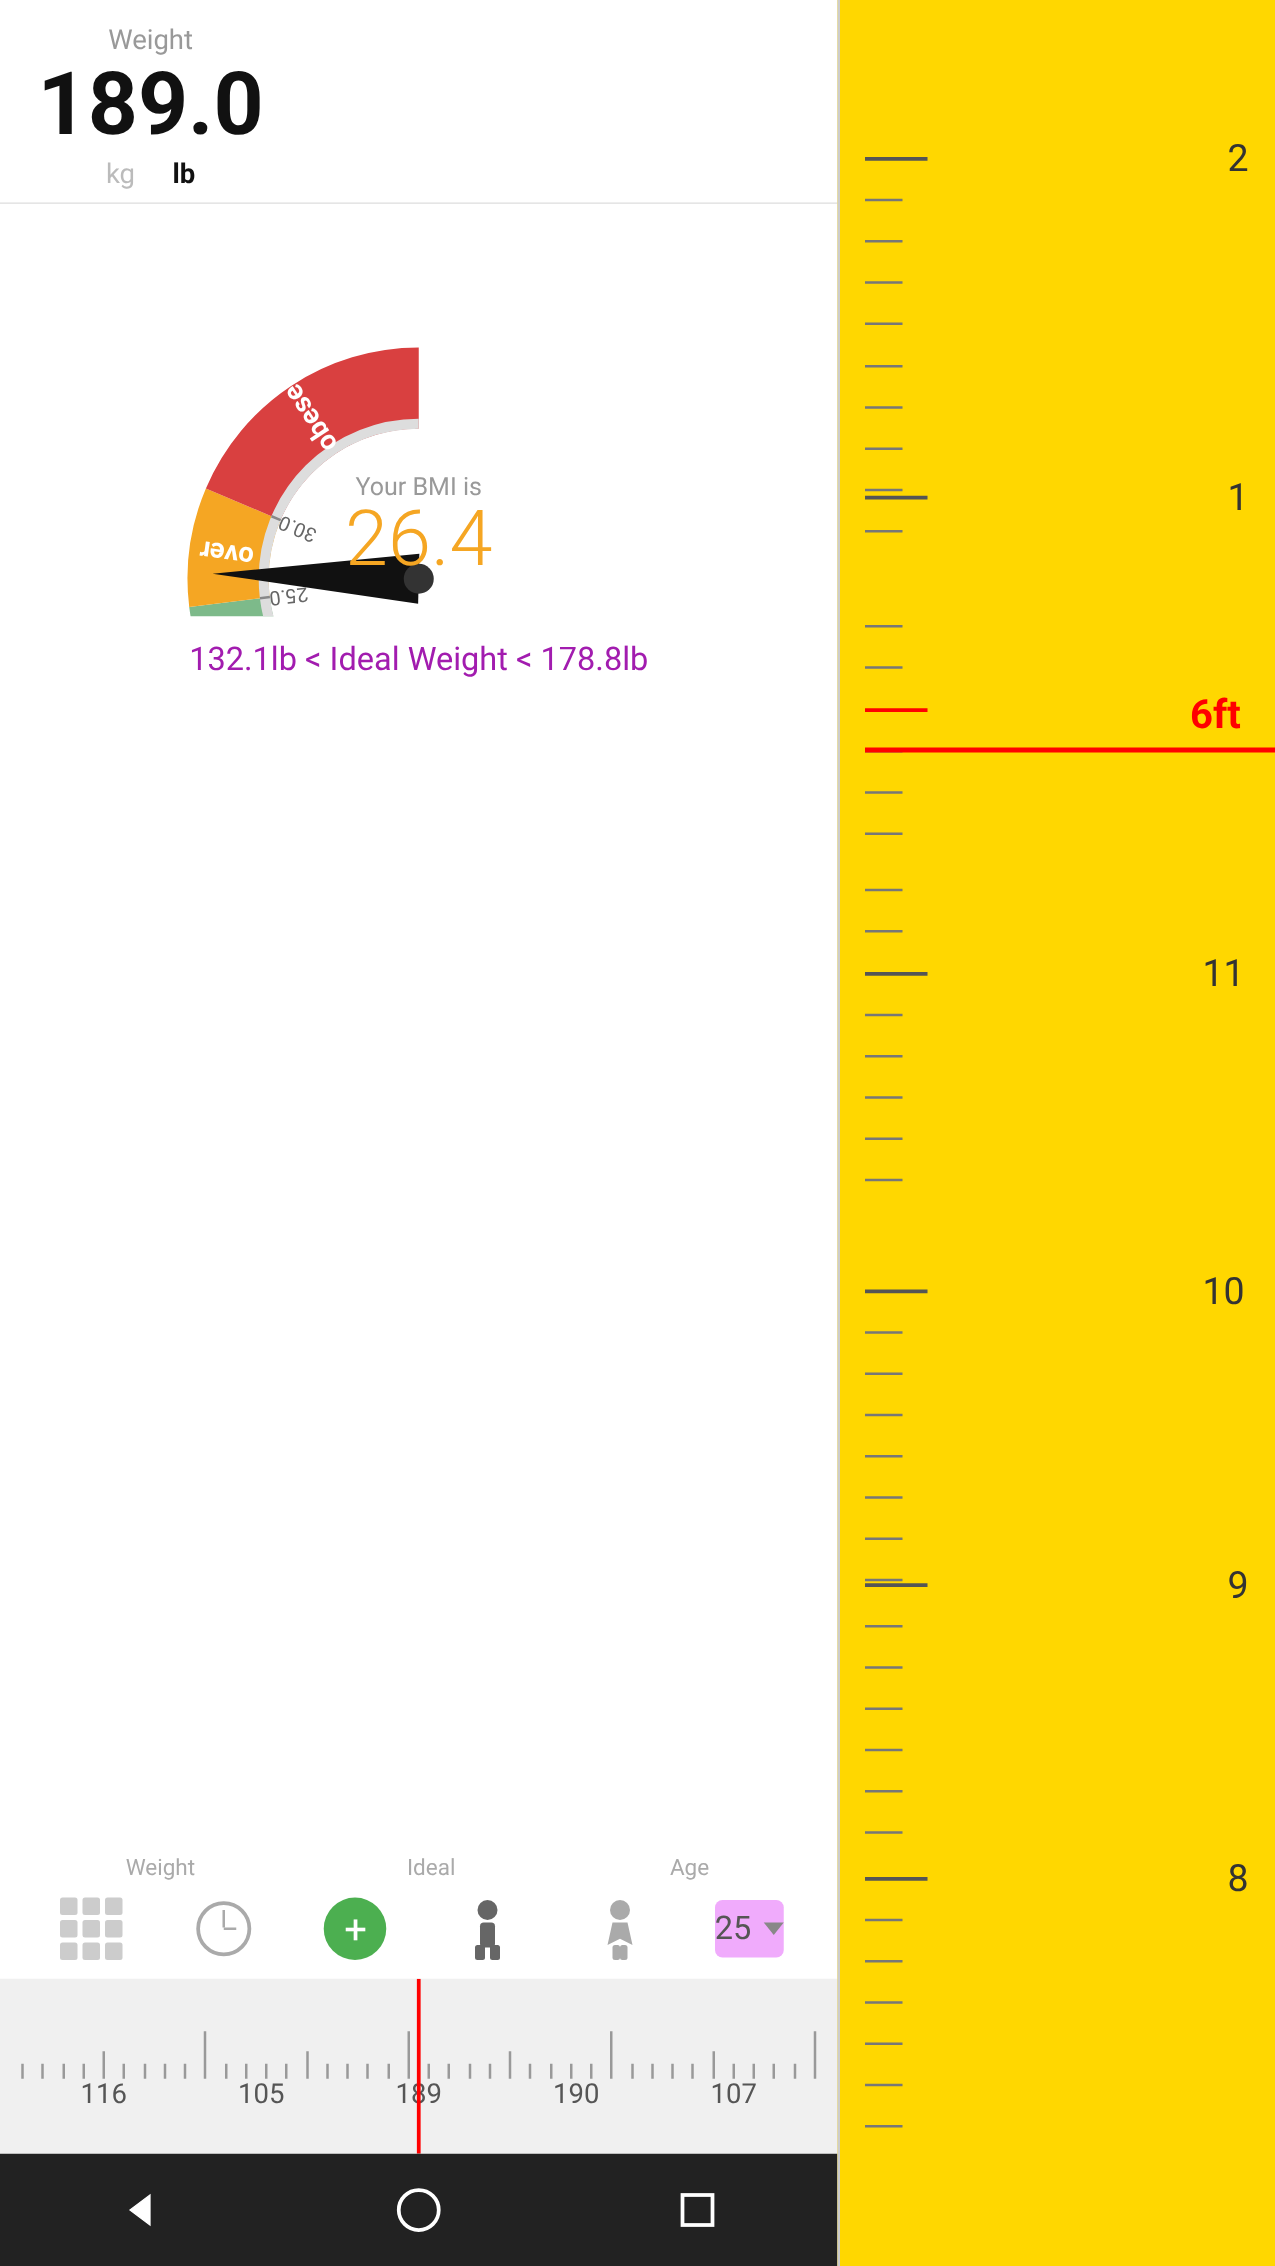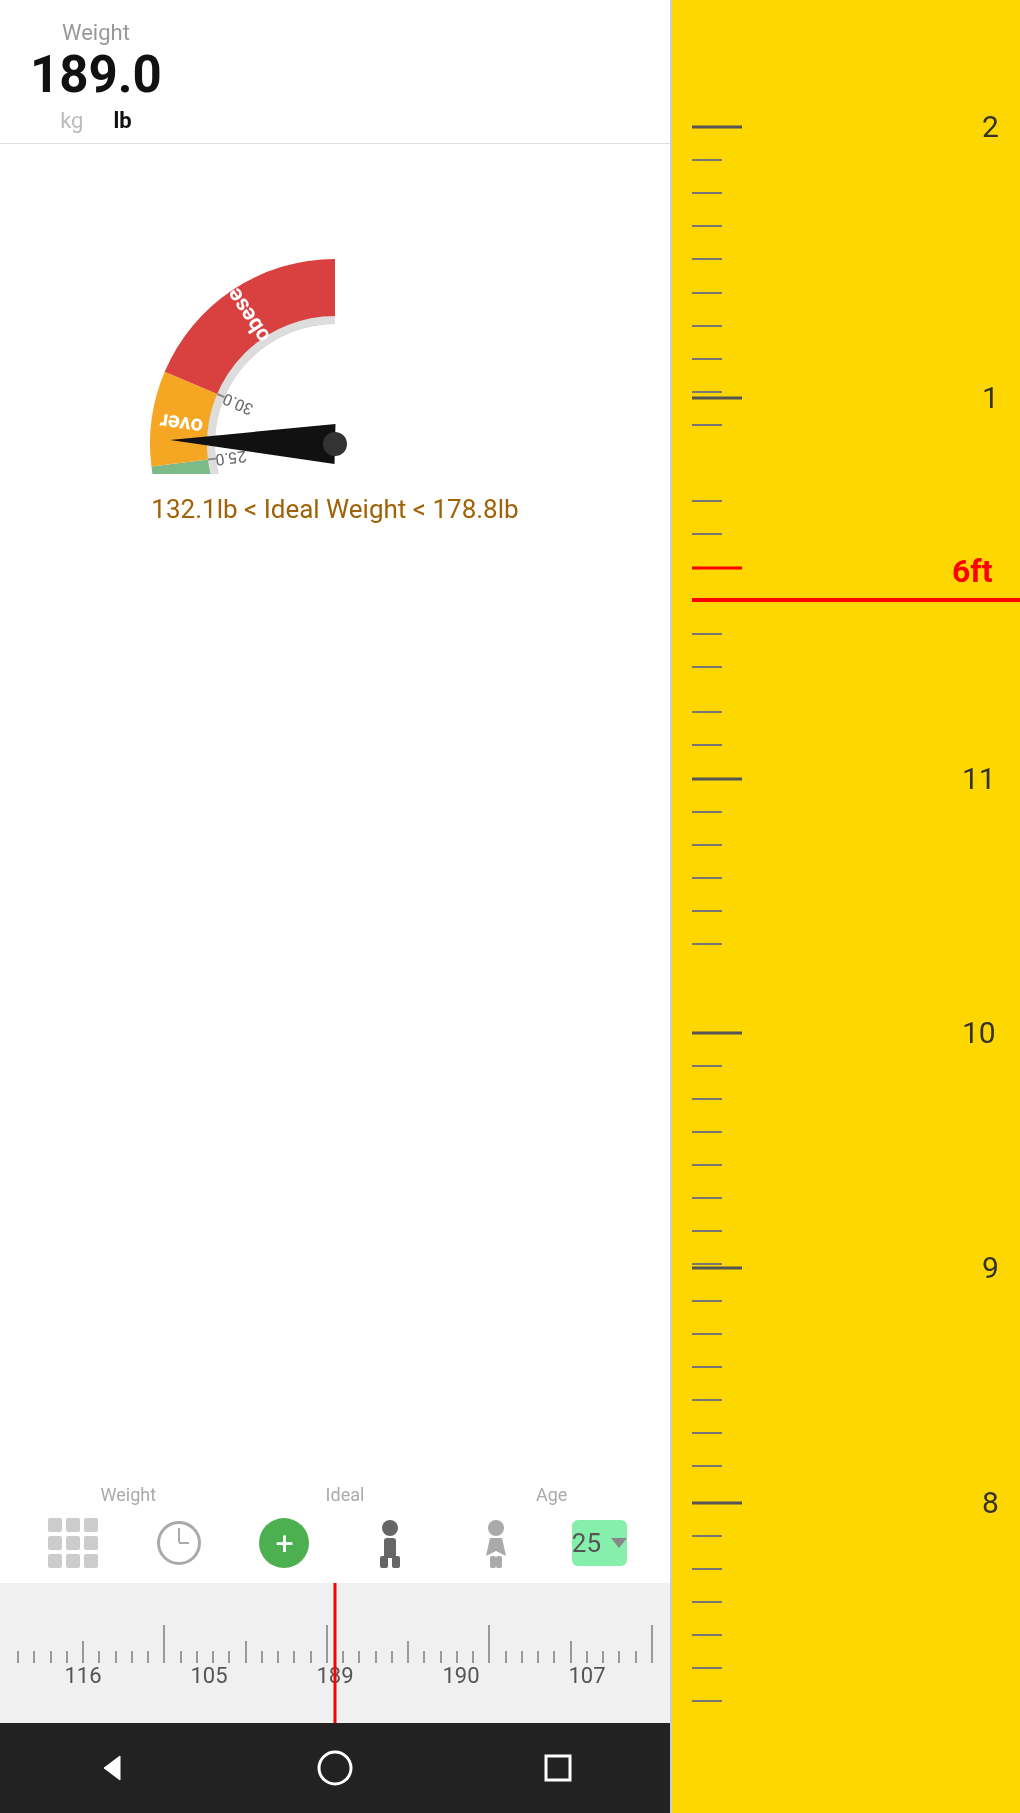--- a/index.html
+++ b/index.html
@@ -48,21 +48,21 @@
       align-items: center;
     }
 
     .header-label {
       color: #999;
       font-size: 22px;
       margin-bottom: 4px;
     }
 
     .header-value {
-      font-size: 51px;
+      font-size: 70px;
       font-weight: bold;
       color: #111;
       line-height: 1;
     }
 
     .header-units {
       display: flex;
       gap: 30px;
       margin-top: 8px;
     }
@@ -111,21 +111,21 @@
 
     .bmi-value {
       font-size: 62px;
       color: #f5a623;
       font-weight: 300;
       line-height: 1;
     }
 
     .ideal-weight-text {
       font-size: 26px;
-      color: #a16207;
+      color: #a21caf;
       margin-top: 20px;
       text-align: left;
     }
 
     
     .bottom-controls {
       position: absolute;
       bottom: 230px;
       left: 0;
       width: 670px;
@@ -211,21 +211,21 @@
       align-items: center;
       justify-content: center;
       color: white;
       font-size: 32px;
       line-height: 1;
     }
 
     .age-selector {
       display: flex;
       align-items: center;
-      background: #86efac;
+      background: #f0abfc;
       border-radius: 6px;
       padding: 8px 0;
       gap: 10px;
       font-size: 26px;
       color: #555;
     }
 
     .age-selector .age-val {
       font-size: 26px;
       color: #555;
@@ -362,20 +362,24 @@
           <line x1="168.1601967925002" y1="357.7624441943005" x2="162.7042099120002" y2="363.61327380725385" stroke="#888" stroke-width="2"></line>
           <text x="145.7826540776612" y="282.7962810575405" text-anchor="middle" dominant-baseline="middle" fill="#666" font-size="16" transform="rotate(173, 145.7826540776612, 282.7962810575405)">25.0</text>
           <line x1="130.89446180304137" y1="284.6243212086177" x2="122.95409258991079" y2="285.5992759558589" stroke="#888" stroke-width="2"></line>
           <text x="153.34699038749375" y="228.97323150862627" text-anchor="middle" dominant-baseline="middle" fill="#666" font-size="16" transform="rotate(203, 153.34699038749375, 228.97323150862627)">30.0</text>
           <line x1="139.53941758570716" y1="223.11226458128718" x2="132.17537875808762" y2="219.98641555337298" stroke="#888" stroke-width="2"></line>
           <polygon points="85.04925418610478,265.9686906048123 250.48864356305305,250.00597020437635 249.51135643694695,289.99402979562365" fill="#111"></polygon>
           <circle cx="250" cy="270" r="12" fill="#333"></circle>
         </svg>
 
       
+      <div class="bmi-center">
+        <div class="bmi-label">Your BMI is</div>
+        <div class="bmi-value">26.4</div>
+      </div>
     </div>
 
     <div class="ideal-weight-text">132.1lb &lt; Ideal Weight &lt; 178.8lb</div>
   </div>
 
   <div class="bottom-controls">
     <div class="control-labels">
       <div style="width:180px; text-align:center;">
         <span class="control-label">Weight</span>
       </div>

